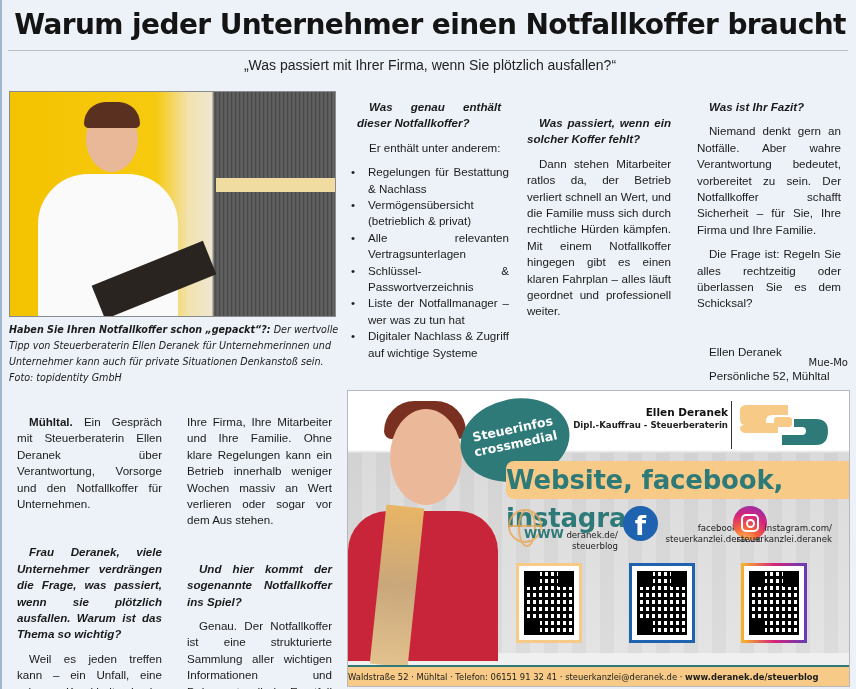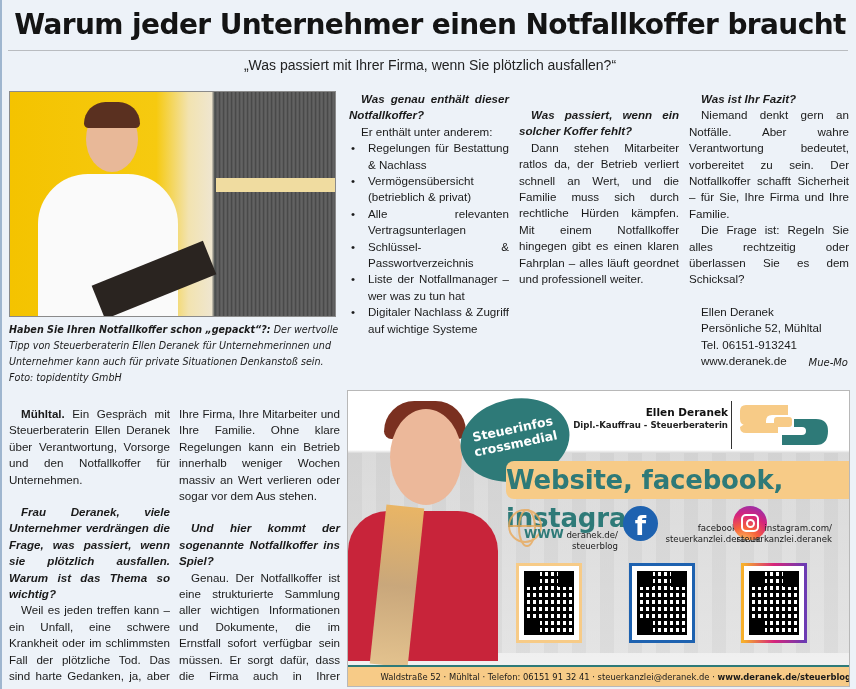--- a/index.html
+++ b/index.html
@@ -61,35 +61,35 @@
     font-family: "DejaVu Sans", sans-serif; font-style: italic;
     font-size: 9.6px; line-height: 16px; color: #1a1a1a;
   }
   .caption b { font-weight: bold; }
   .col {
     position: absolute;
     font-family: "Liberation Sans", sans-serif;
     font-size: 11.6px; line-height: 16.4px; color: #1a1a1a;
     text-align: justify;
   }
-  .col p { margin: 0; }
+  .col p { margin: 8px; }
   .col .indent { text-indent: 12px; }
   .col .q { font-weight: bold; font-style: italic; text-indent: 12px; }
   .col .gap { height: 16px; }
   .col ul { list-style: none; }
   .col li { position: relative; padding-left: 19px; }
   .col li::before { content: "•"; position: absolute; left: 2px; }
   .col1 { left: 7px; top: 406px; width: 161px; }
   .col2 { left: 177px; top: 406px; width: 161px; }
   .col3 { left: 347px; top: 91px; width: 160px; }
   .col4 { left: 517px; top: 91px; width: 160px; }
   .col5 { left: 687px; top: 91px; width: 160px; }
   .sign { text-align: left; padding-left: 12px; }
   .author { position: absolute; left: 760px; top: 357px; width: 86px; text-align: right;
-    font-family: "DejaVu Sans", sans-serif; font-style: italic; font-size: 10px; }
+    font-family: "DejaVu Sans", sans-serif; font-size: 10px; }
 
   
   .ad {
     position: absolute; left: 345px; top: 390px; width: 503px; height: 297px;
     background: linear-gradient(180deg, #ffffff 0%, #ffffff 20%, #d8d8d8 21%, #e6e6e6 60%, #f3f3f3 100%);
     border: 1px solid #b8b8b8; overflow: hidden;
   }
   .ad .ad-bg-stripes {
     position: absolute; left: 0; top: 62px; width: 503px; height: 200px;
     background: repeating-linear-gradient(90deg, #cfcfcf 0 14px, #dcdcdc 14px 28px);
@@ -160,21 +160,21 @@
       linear-gradient(#000,#000) 100% 0/16px 16px no-repeat,
       linear-gradient(#000,#000) 0 100%/16px 16px no-repeat,
       repeating-linear-gradient(90deg, #000 0 3px, #fff 3px 6px),
       repeating-linear-gradient(0deg, #000 0 3px, #fff 3px 7px);
     background-blend-mode: normal, normal, normal, multiply;
   }
   .footer {
     position: absolute; left: 0; top: 274px; width: 503px; height: 23px;
     background: #f7cb87; border-top: 2px solid #2e7a78;
     font-family: "DejaVu Sans", sans-serif; font-size: 8.4px; line-height: 21px;
-    text-align: right; color: #1a1a1a; white-space: nowrap;
+    text-align: left; color: #1a1a1a; white-space: nowrap;
   }
   .footer b { font-weight: bold; }
 </style>
 </head>
 <body>
 
 <h1 class="headline">Warum jeder Unternehmer einen Notfallkoffer braucht</h1>
 <div class="rule"></div>
 <div class="subline">„Was passiert mit Ihrer Firma, wenn Sie plötzlich ausfallen?“</div>
 

